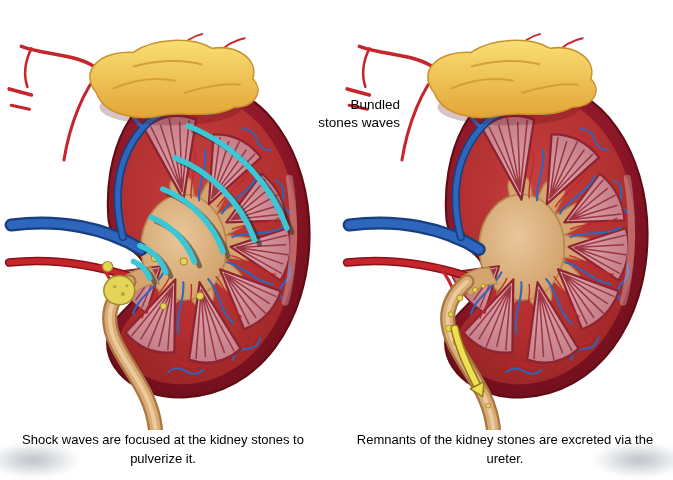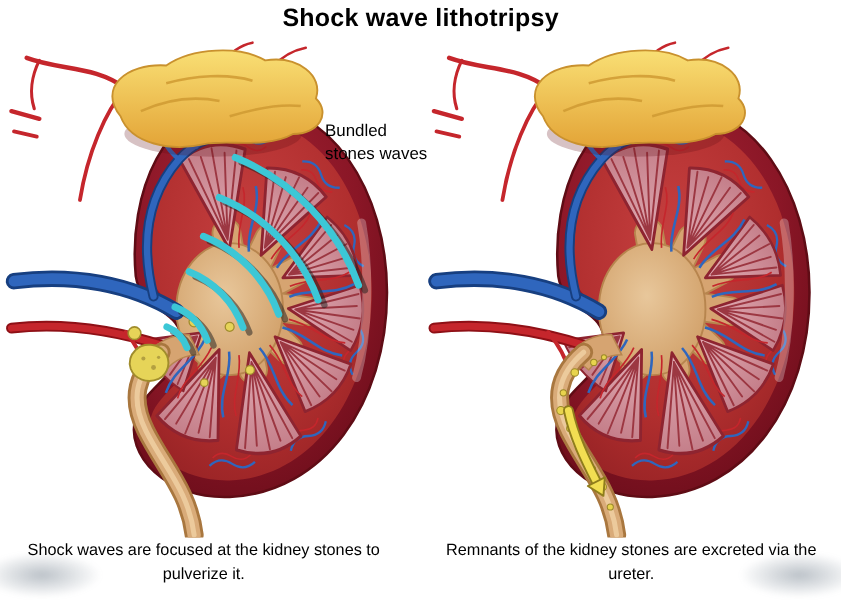--- a/index.html
+++ b/index.html
@@ -13,22 +13,22 @@
   }
   .title{
     position:absolute;top:4px;left:0;width:100%;
     text-align:center;font-size:20px;font-weight:bold;
     letter-spacing:.2px;color:#000;
   }
   .panel-svg{position:absolute;width:330px;height:404px;}
   .panel-left{left:3px;top:26px;}
   .panel-right{left:341px;top:26px;}
   .waves-label{
-    position:absolute;left:260px;top:96px;width:124px;
-    text-align:left;font-size:13.5px;line-height:1.35;color:#000;
+    position:absolute;left:276px;top:96px;width:124px;
+    text-align:right;font-size:13.5px;line-height:1.35;color:#000;
     z-index:3;
   }
   .caption{
     position:absolute;top:431px;width:300px;
     text-align:center;font-size:13px;line-height:1.45;color:#000;
     z-index:2;
   }
   .caption-left{left:13px;}
   .caption-right{left:355px;}
   .corner-shadow{
@@ -38,21 +38,20 @@
     z-index:1;pointer-events:none;
   }
   .corner-shadow.left{left:-14px;}
   .corner-shadow.right{right:-14px;}
 </style>
 </head>
 <body>
 
 <div class="figure">
 
-  <div class="title">Shock wave lithotripsy</div>
 
   <svg width="0" height="0" style="position:absolute" aria-hidden="true">
     <defs>
       <radialGradient id="capsuleGrad" cx="42%" cy="32%" r="85%">
         <stop offset="0" stop-color="#a82537"></stop>
           <stop offset=".55" stop-color="#8a1626"></stop>
           <stop offset="1" stop-color="#600a16"></stop>
       </radialGradient>
       <radialGradient id="cortexGrad" cx="45%" cy="35%" r="80%">
         <stop offset="0" stop-color="#c64040"></stop>

